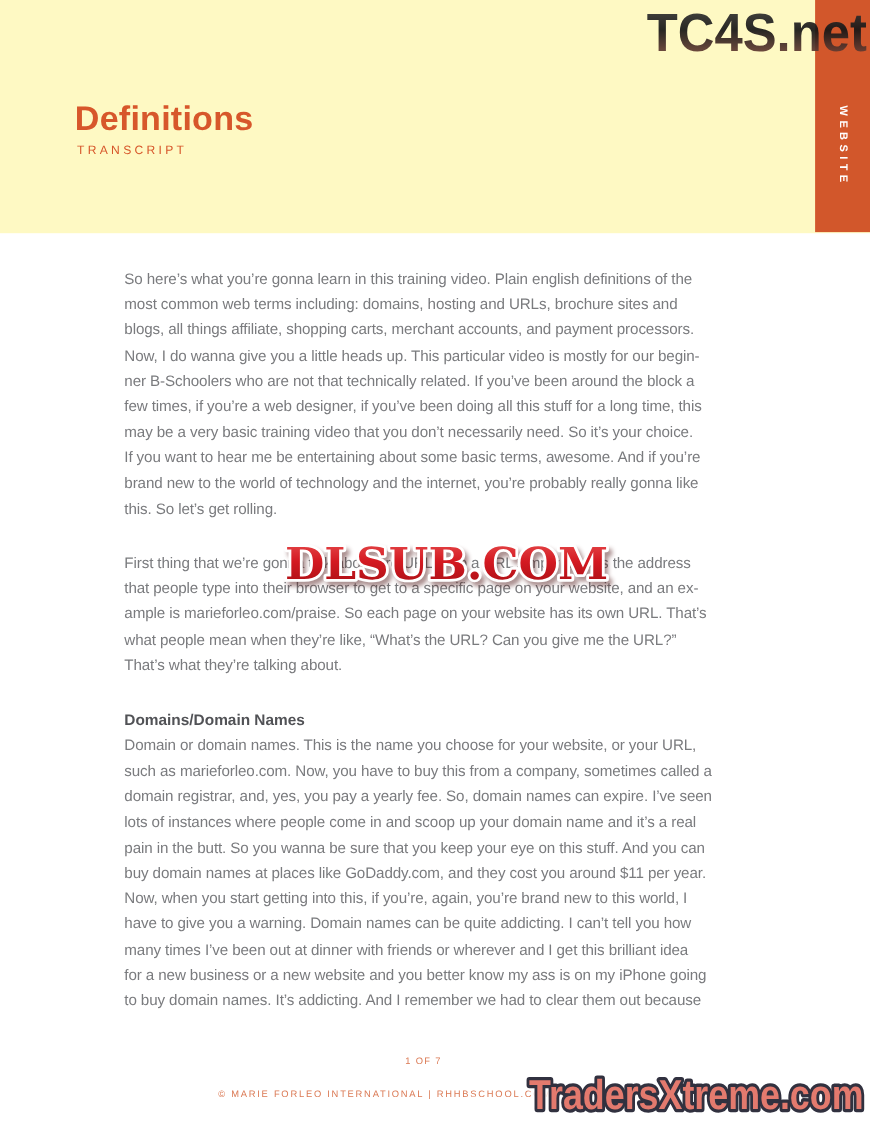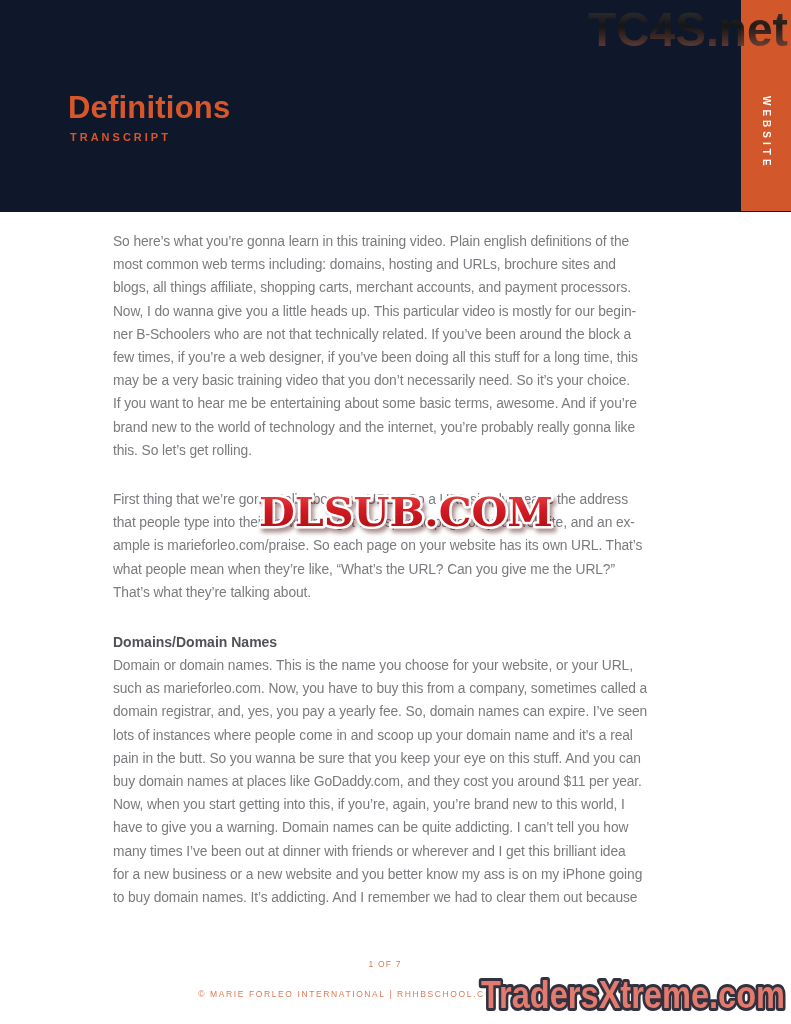--- a/index.html
+++ b/index.html
@@ -11,35 +11,35 @@
     background: #ffffff;
     overflow: hidden;
     font-family: "Liberation Sans", sans-serif;
   }
 
   
   .header {
     position: absolute;
     top: 0; left: 0;
     width: 791px; height: 212px;
-    background: #0f172a;
+    background: #fef9c3;
   }
   .doc-title {
     position: absolute;
     left: 68px; top: 90px;
     font-size: 31px;
     font-weight: bold;
     color: #D7572B;
     letter-spacing: 0.2px;
   }
   .doc-subtitle {
     position: absolute;
     left: 70px; top: 131px;
     font-size: 11px;
-    font-weight: bold;
+    font-weight: normal;
     color: #D7572B;
     letter-spacing: 3px;
   }
   .side-tab {
     position: absolute;
     top: 0; right: 0;
     width: 50px; height: 211px;
     background: #D2572B;
   }
   .side-tab-label {
@@ -50,21 +50,21 @@
     writing-mode: vertical-rl;
     color: #ffffff;
     font-size: 10px;
     font-weight: bold;
     letter-spacing: 4px;
   }
 
   
   .content {
     position: absolute;
-    left: 113px; top: 230px;
+    left: 113px; top: 242px;
     width: 640px;
   }
   .paragraph {
     white-space: pre;
     font-size: 13.8px;
     line-height: 23.2px;
     letter-spacing: -0.1px;
     color: #7A7B7E;
   }
   .intro { margin-bottom: 26px; }

